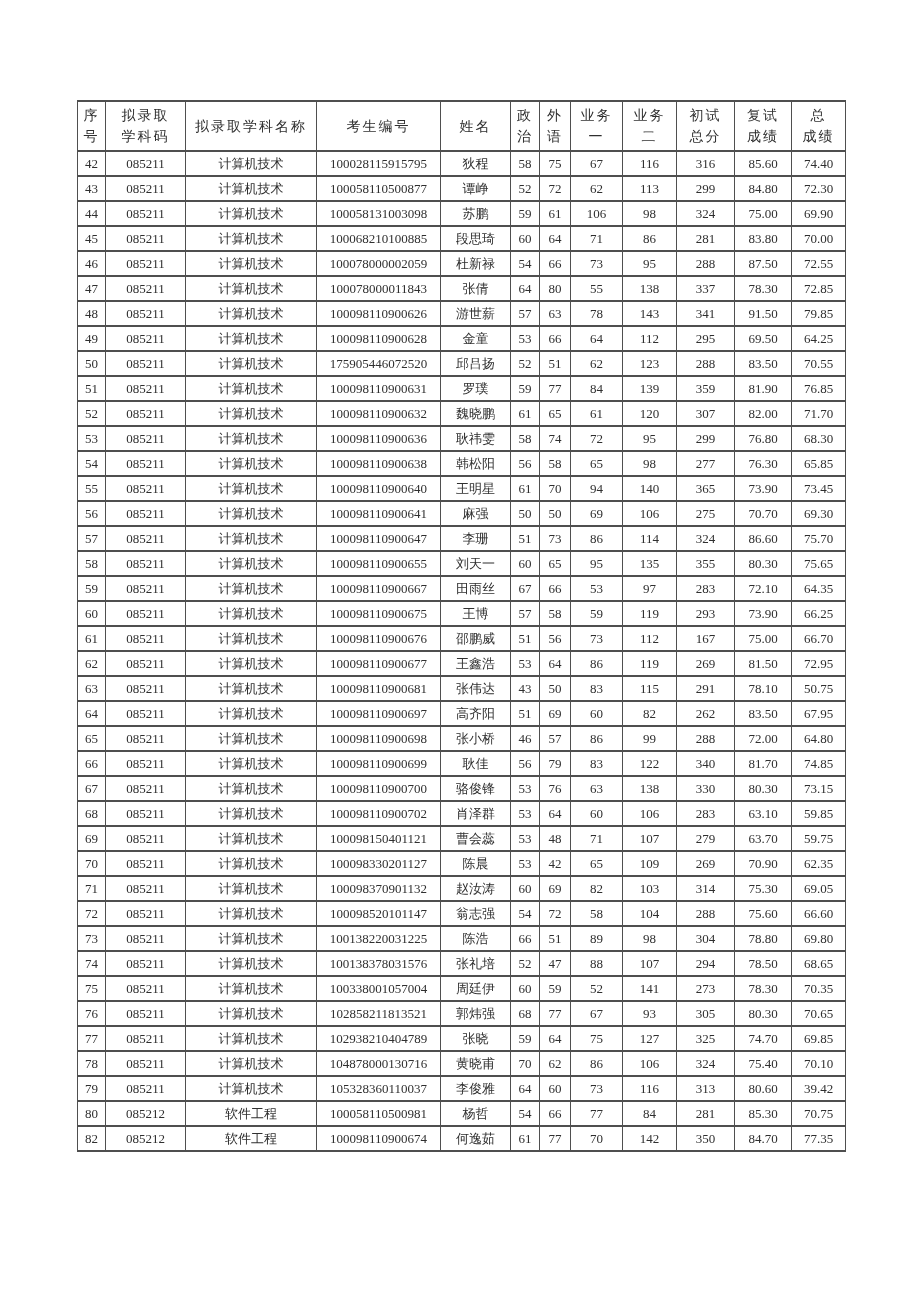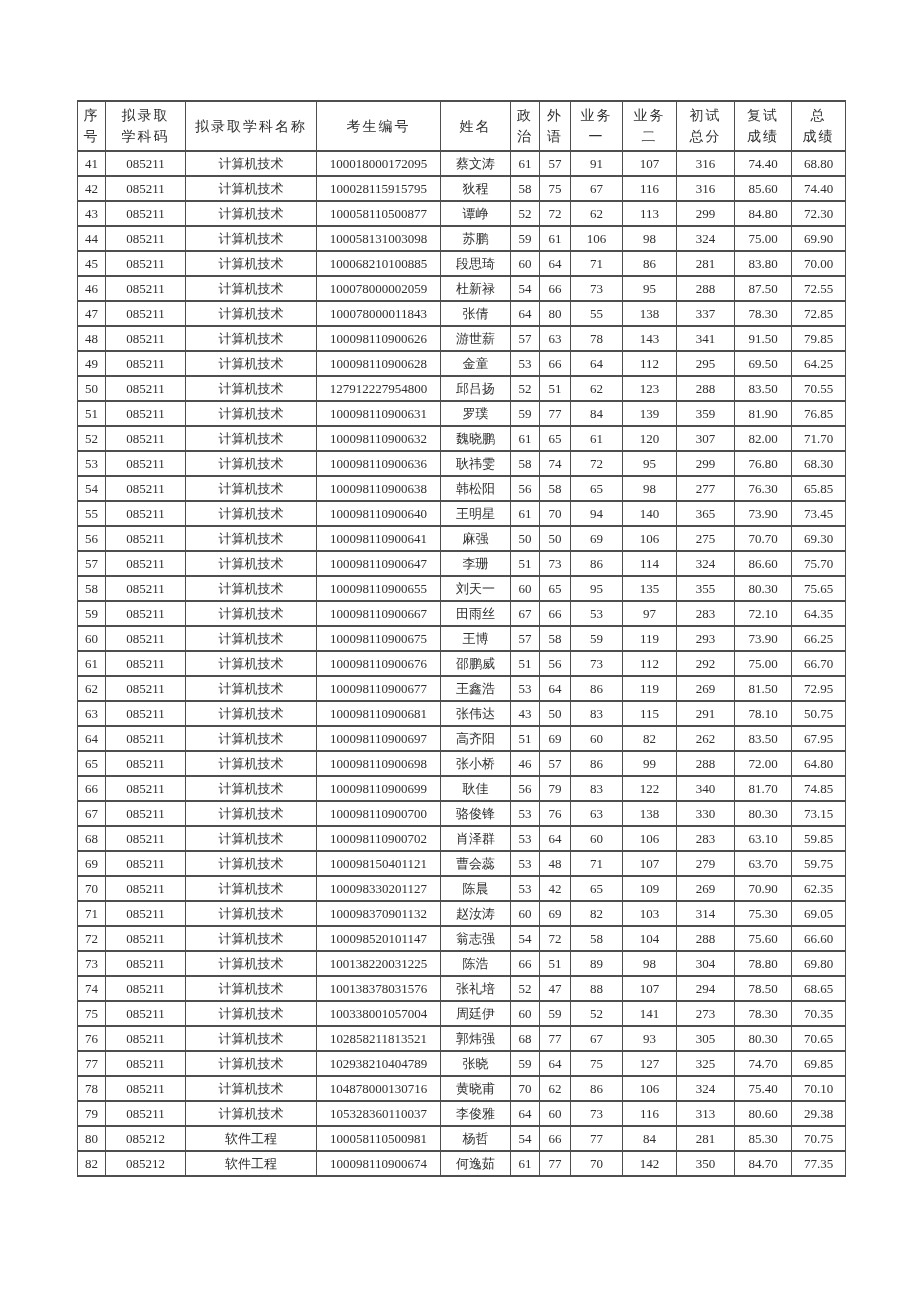--- a/index.html
+++ b/index.html
@@ -89,34 +89,20 @@
         <th>初试
 总分</th>
         <th>复试
 成绩</th>
         <th>总
 成绩</th>
       </tr>
     </thead>
     <tbody>
         <tr>
-          <td>41</td>
-          <td>085211</td>
-          <td>计算机技术</td>
-          <td>100018000172095</td>
-          <td>蔡文涛</td>
-          <td>61</td>
-          <td>57</td>
-          <td>91</td>
-          <td>107</td>
-          <td>316</td>
-          <td>74.40</td>
-          <td>68.80</td>
-        </tr>
-        <tr>
           <td>42</td>
           <td>085211</td>
           <td>计算机技术</td>
           <td>100028115915795</td>
           <td>狄程</td>
           <td>58</td>
           <td>75</td>
           <td>67</td>
           <td>116</td>
           <td>316</td>
@@ -218,21 +204,21 @@
           <td>64</td>
           <td>112</td>
           <td>295</td>
           <td>69.50</td>
           <td>64.25</td>
         </tr>
         <tr>
           <td>50</td>
           <td>085211</td>
           <td>计算机技术</td>
-          <td>127912227954800</td>
+          <td>175905446072520</td>
           <td>邱吕扬</td>
           <td>52</td>
           <td>51</td>
           <td>62</td>
           <td>123</td>
           <td>288</td>
           <td>83.50</td>
           <td>70.55</td>
         </tr>
         <tr>
@@ -378,21 +364,21 @@
         <tr>
           <td>61</td>
           <td>085211</td>
           <td>计算机技术</td>
           <td>100098110900676</td>
           <td>邵鹏威</td>
           <td>51</td>
           <td>56</td>
           <td>73</td>
           <td>112</td>
-          <td>292</td>
+          <td>167</td>
           <td>75.00</td>
           <td>66.70</td>
         </tr>
         <tr>
           <td>62</td>
           <td>085211</td>
           <td>计算机技术</td>
           <td>100098110900677</td>
           <td>王鑫浩</td>
           <td>53</td>
@@ -632,21 +618,21 @@
           <td>085211</td>
           <td>计算机技术</td>
           <td>105328360110037</td>
           <td>李俊雅</td>
           <td>64</td>
           <td>60</td>
           <td>73</td>
           <td>116</td>
           <td>313</td>
           <td>80.60</td>
-          <td>29.38</td>
+          <td>39.42</td>
         </tr>
         <tr>
           <td>80</td>
           <td>085212</td>
           <td>软件工程</td>
           <td>100058110500981</td>
           <td>杨哲</td>
           <td>54</td>
           <td>66</td>
           <td>77</td>

